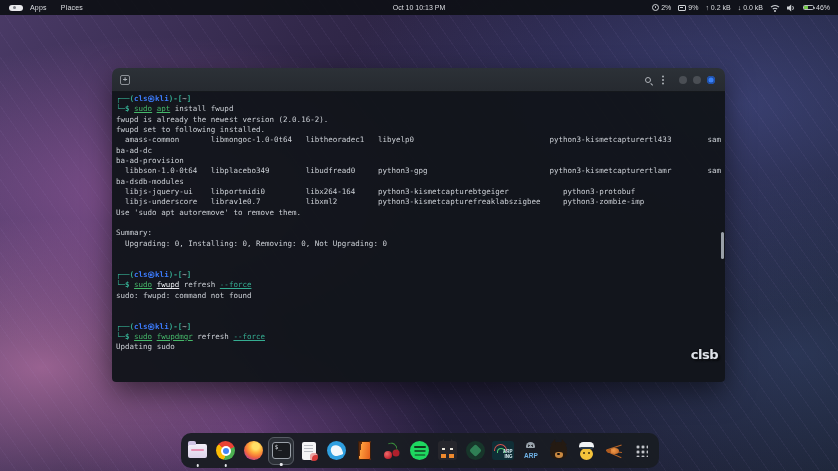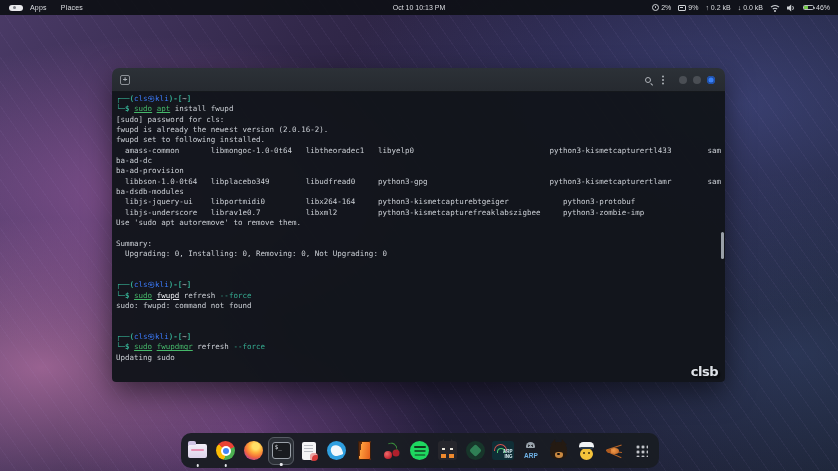--- a/index.html
+++ b/index.html
@@ -70,28 +70,28 @@
   .wdot.close { background:#3b82f6; box-shadow:inset 0 0 0 1.5px #1d4ea8; }
 
   .term-body {
     height:290px; background:rgba(18,21,27,0.97);
     padding:2px 4px 0 4px; position:relative;
     font-family:"DejaVu Sans Mono", monospace;
     font-size:7.5px; color:#ccd0d6;
   }
   .tline { white-space:pre; height:10.35px; line-height:10.35px; overflow:hidden; }
   .seg-p { color:#35ad92; font-weight:bold; }
-  .seg-u { color:#3d7dff; font-weight:normal;text-align:right; }
+  .seg-u { color:#3d7dff; font-weight:bold;text-align:right; }
   .seg-d { color:#ccd0d6; }
   .seg-c { color:#46b86a; text-decoration:underline;margin-top:16px; }
   .seg-w { color:#e8eaee; text-decoration:underline; }
-  .seg-o { color:#35ad92; }
+  .seg-o { color:#35ad92;text-decoration:underline; }
   .scroll-thumb { position:absolute; right:1px; top:140px; width:3px; height:27px; background:#9aa0a8; border-radius:2px; }
   .watermark {
-    position:absolute; right:7px; bottom:3px;
+    position:absolute; right:7px; bottom:20px;
     font-family:"DejaVu Sans", sans-serif; font-weight:800; font-size:13px; letter-spacing:-0.5px;
     color:#dfe3e9;
     text-shadow:-1px -1px 0 #101216, 1px -1px 0 #101216, -1px 1px 0 #101216, 1px 1px 0 #101216, 2px 2px 2px rgba(0,0,0,.6);
   }
 
   
   .dock {
     position:absolute; left:181px; top:433px; width:478px; height:35px;
     background:rgba(25,28,35,0.95); border-radius:10px;
     display:flex; align-items:center; justify-content:space-around; padding:0 3px;
@@ -235,21 +235,20 @@
         <span class="wdot"></span>
         <span class="wdot"></span>
         <span class="wdot close"></span>
       </span>
     </span>
   </div>
   <div class="term-body">
     <div id="term-lines">
         <div class="tline"><span class="seg-p">┌──(</span><span class="seg-u">cls㉿kli</span><span class="seg-p">)-[</span><span class="seg-d">~</span><span class="seg-p">]</span></div>
         <div class="tline"><span class="seg-p">└─$ </span><span class="seg-c">sudo</span><span class="seg-d"> </span><span class="seg-c">apt</span><span class="seg-d"> install fwupd</span></div>
-        <div class="tline"><span class="seg-d">[sudo] password for cls:</span></div>
         <div class="tline"><span class="seg-d">fwupd is already the newest version (2.0.16-2).</span></div>
         <div class="tline"><span class="seg-d">fwupd set to following installed.</span></div>
         <div class="tline"><span class="seg-d">  amass-common       libmongoc-1.0-0t64   libtheoradec1   libyelp0                              python3-kismetcapturertl433        sam</span></div>
         <div class="tline"><span class="seg-d">ba-ad-dc</span></div>
         <div class="tline"><span class="seg-d">ba-ad-provision</span></div>
         <div class="tline"><span class="seg-d">  libbson-1.0-0t64   libplacebo349        libudfread0     python3-gpg                           python3-kismetcapturertlamr        sam</span></div>
         <div class="tline"><span class="seg-d">ba-dsdb-modules</span></div>
         <div class="tline"><span class="seg-d">  libjs-jquery-ui    libportmidi0         libx264-164     python3-kismetcapturebtgeiger            python3-protobuf</span></div>
         <div class="tline"><span class="seg-d">  libjs-underscore   librav1e0.7          libxml2         python3-kismetcapturefreaklabszigbee     python3-zombie-imp</span></div>
         <div class="tline"><span class="seg-d">Use 'sudo apt autoremove' to remove them.</span></div>

